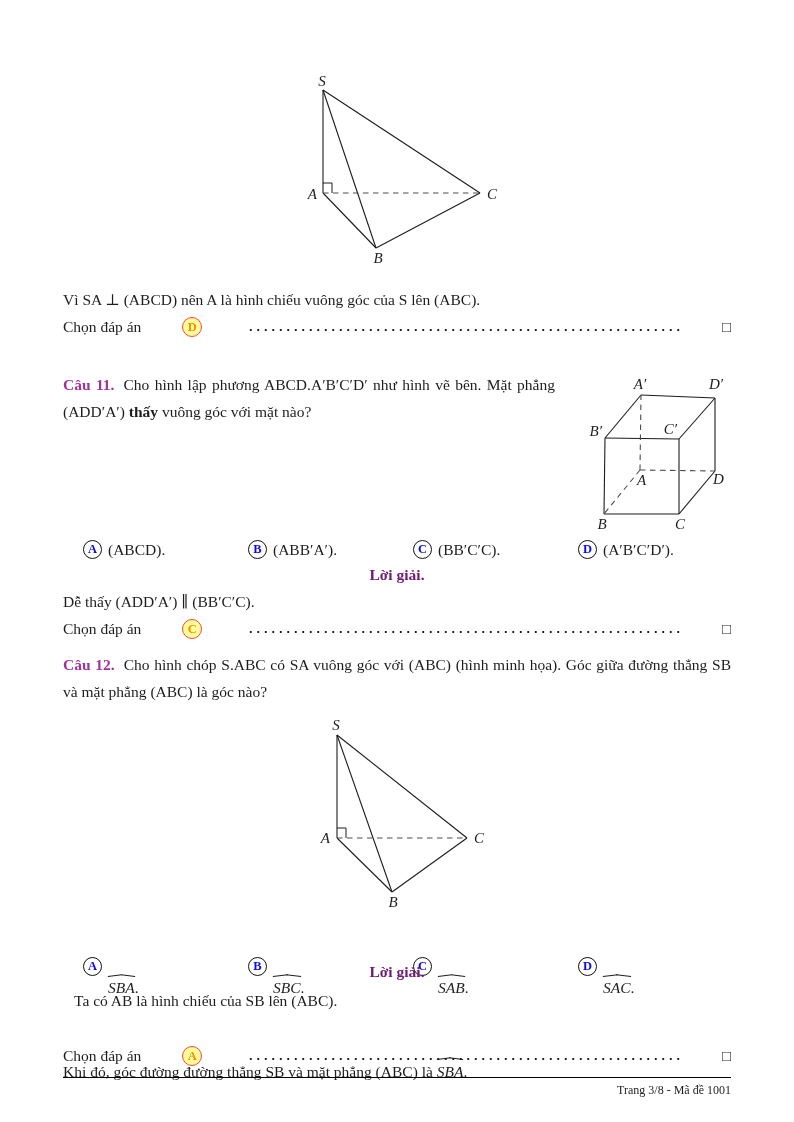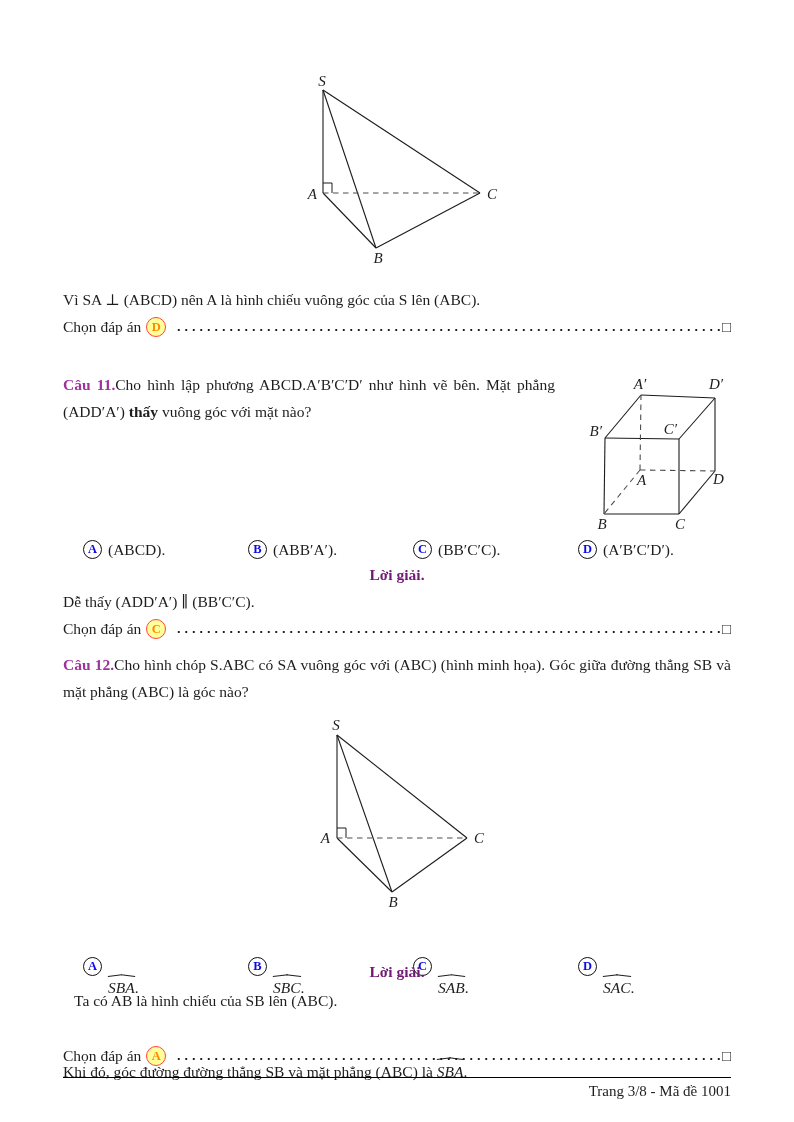--- a/index.html
+++ b/index.html
@@ -3,23 +3,23 @@
 <meta charset="utf-8">
 <style>
   html,body { margin:0; padding:0; }
   body {
     width:794px; height:1122px; background:#ffffff; position:relative;
     font-family:"Liberation Serif","DejaVu Serif",serif;
     color:#1d1d1d; font-size:15.5px; overflow:hidden;
   }
   .abs { position:absolute; }
   .para { line-height:27px; text-align:justify; }
-  .qlabel { font-weight:bold; color:#a0329c; }
+  .qlabel { font-weight:bold; color:#a0329c; margin-right:9px; }
   .txtline { line-height:20px; white-space:nowrap; }
-  .choose-row { display:flex; align-items:center; width:668px; }
+  .choose-row { display:flex; align-items:center; width:668px;gap:36px; }
   .badge {
     display:inline-flex; width:17px; height:17px; border:1px solid #111;
     border-radius:50%; align-items:center; justify-content:center;
     color:#0b0be8; font-weight:bold; font-size:12.5px; flex:none;
   }
   .chosen {
     border:1.4px solid #ff4438; background:#ffff9c; color:#ff8a00;
     width:18px; height:18px; margin-left:5px;
   }
   .dotfill {
@@ -42,21 +42,21 @@
     background:#1d1d1d; transform-origin:right bottom; transform:rotate(7deg);
   }
   .fig line { stroke:#1c1c1c; stroke-width:1.1; }
   .fig .dash { stroke:#4c4c4c; stroke-dasharray:5.5 4.5; }
   .fig .ra { fill:none; stroke:#1c1c1c; stroke-width:1; }
   .fig text {
     font-style:italic; font-size:15px; fill:#1d1d1d;
     font-family:"Liberation Serif","DejaVu Serif",serif;
   }
   .rule { border-top:1px solid #000; width:668px; }
-  .footer-text { width:668px; text-align:right; font-size:15px; }
+  .footer-text { width:668px; text-align:right; font-size:12px; }
 </style>
 </head>
 <body>
 
 <svg class="abs fig" style="left:268px;top:60px" width="245" height="212" viewBox="0 0 245 212">
   <line x1="55" y1="30" x2="55" y2="133"></line>
   <line x1="55" y1="30" x2="108" y2="188"></line>
   <line x1="55" y1="30" x2="212" y2="133"></line>
   <line x1="55" y1="133" x2="108" y2="188"></line>
   <line x1="108" y1="188" x2="212" y2="133"></line>

